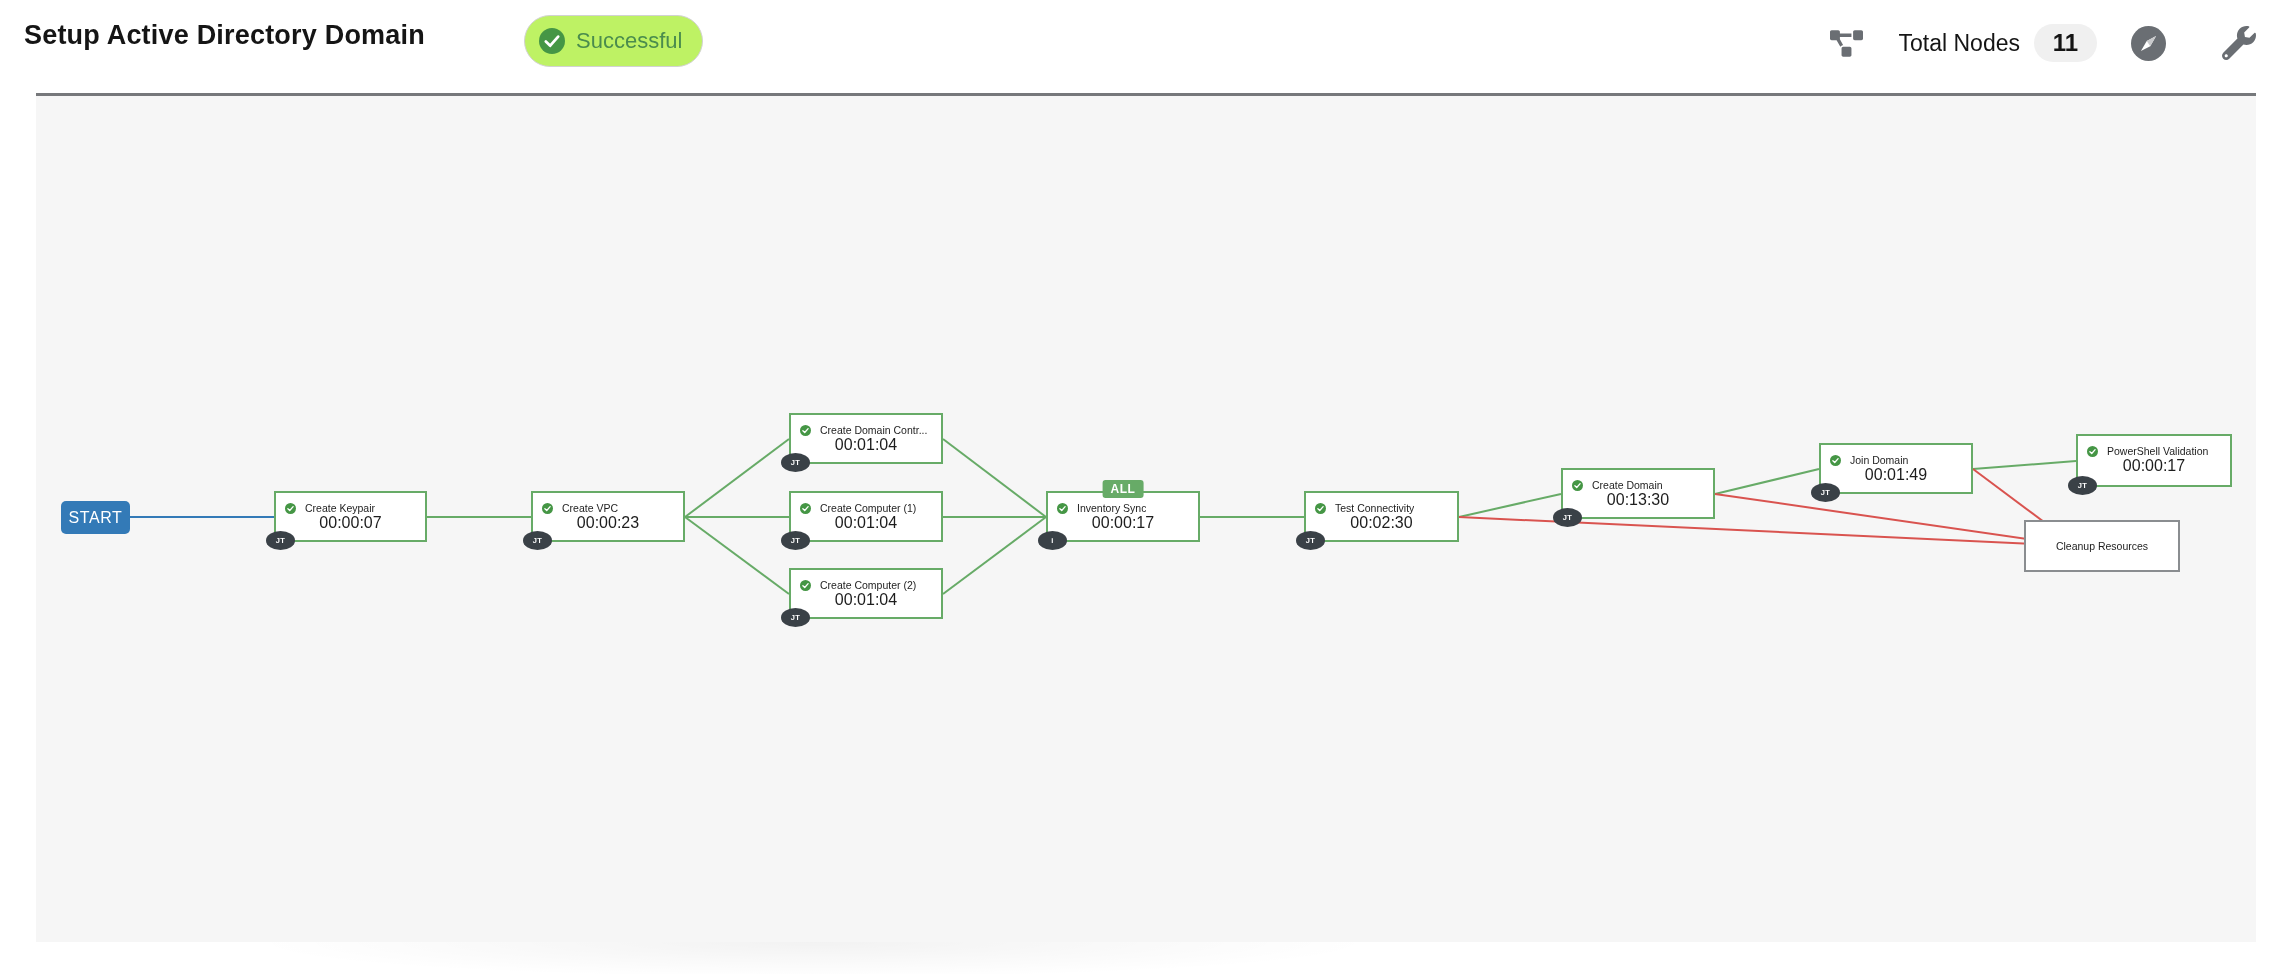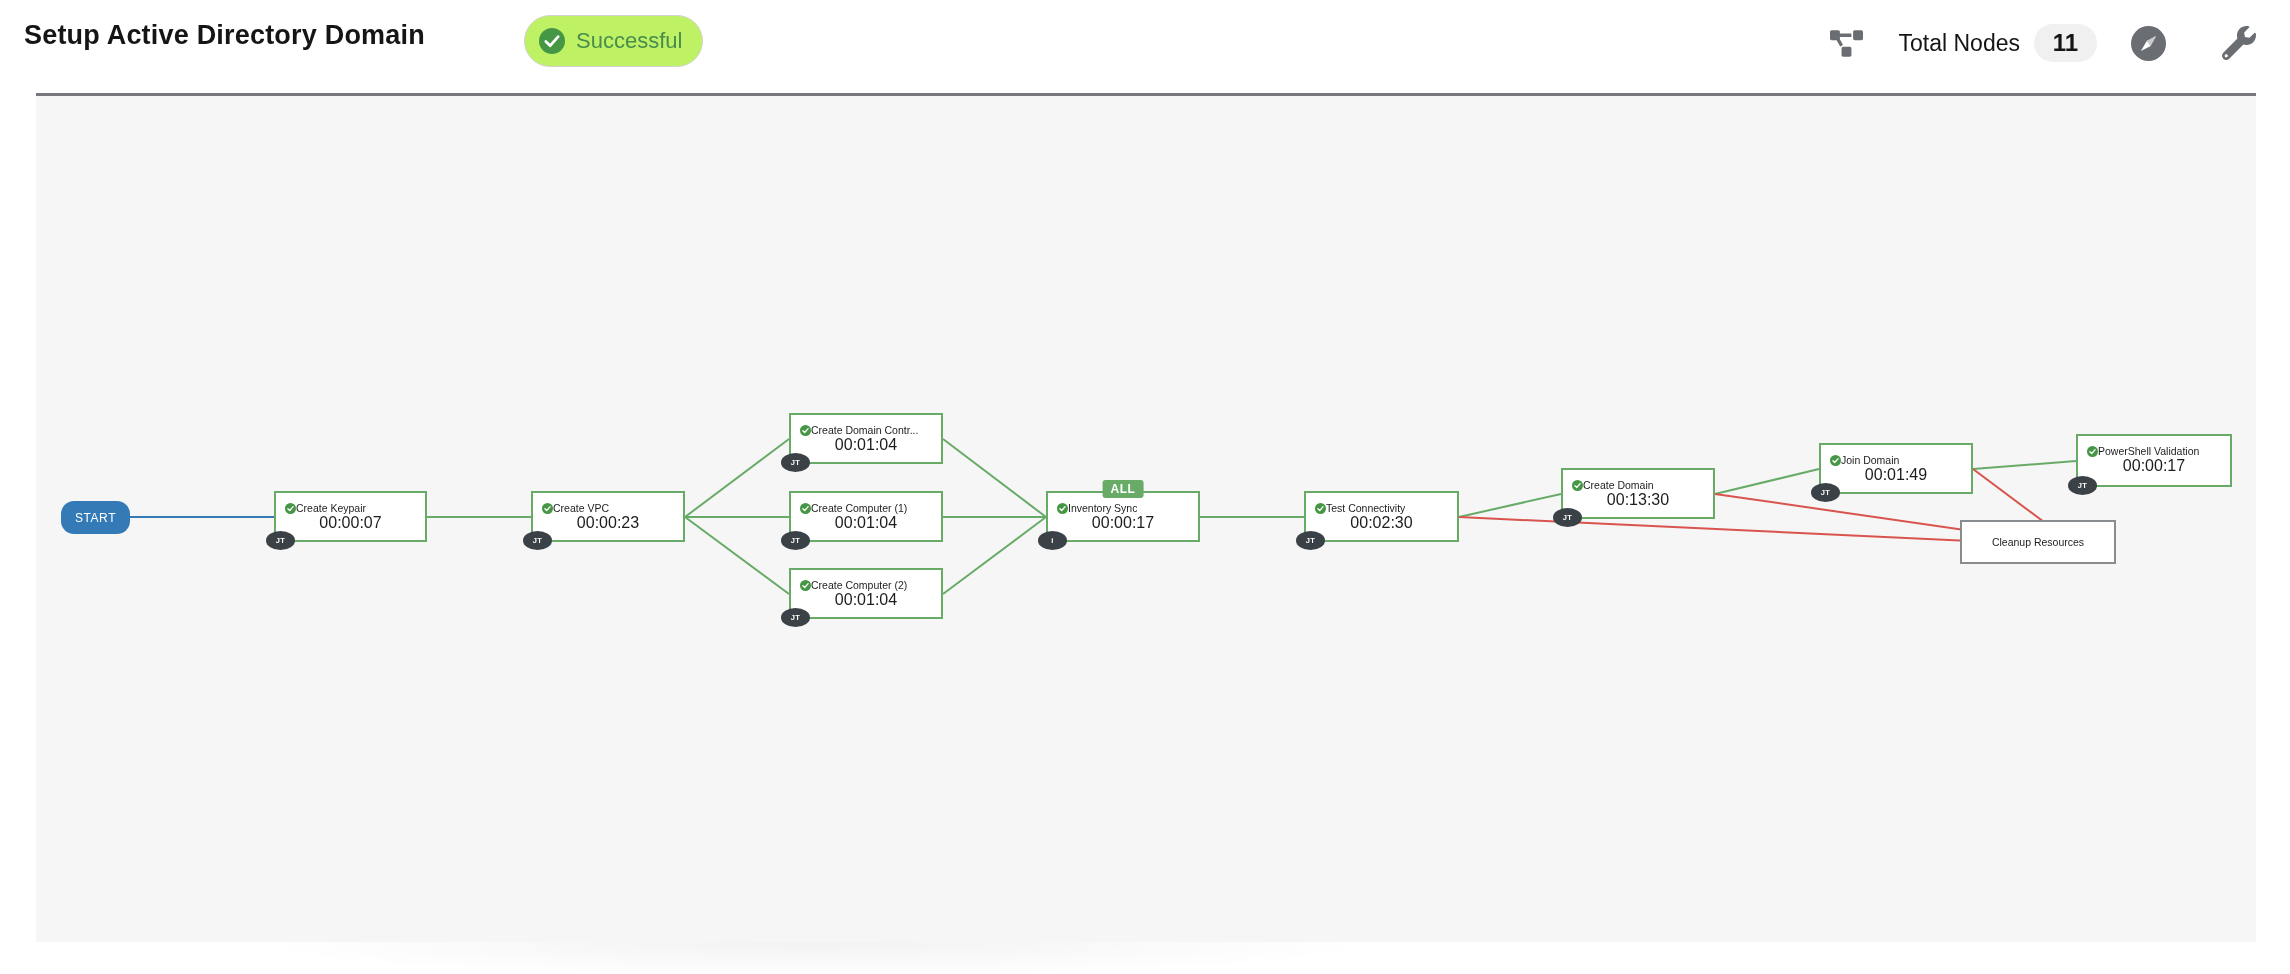--- a/index.html
+++ b/index.html
@@ -28,25 +28,25 @@
   
   .divider{position:absolute;left:36px;top:93px;width:2220px;height:3px;background:var(--divider)}
   .canvas{position:absolute;left:36px;top:96px;width:2220px;height:846px;background:var(--canvas-bg)}
   .links-layer{position:absolute;left:0;top:0;width:2220px;height:846px}
   .lgreen{stroke:var(--green);stroke-width:2}
   .lred{stroke:var(--red);stroke-width:2}
   .lblue{stroke:var(--blue);stroke-width:2}
 
   
   .start-node{position:absolute;left:25px;top:405px;width:69px;height:33px;background:var(--blue);
-    border-radius:13px;color:#fff;font-size:12px;letter-spacing:.6px;display:flex;
+    border-radius:5px;color:#fff;font-size:16px;letter-spacing:.6px;display:flex;
     align-items:center;justify-content:center;cursor:pointer}
   .wf-node{position:absolute;background:#fff;border:2px solid var(--green);cursor:pointer}
   .wf-node.plain{border:2px solid var(--gray-border)}
-  .row1{display:flex;align-items:center;padding:9px 8px 0 9px}
+  .row1{display:flex;align-items:center;gap:9px;padding:9px 8px 0 9px}
   .row1 .check{display:inline-flex;flex:0 0 auto}
   .nname{font-size:10.5px;color:#1d1d1d;white-space:nowrap;overflow:hidden}
   .ntime{font-size:16px;color:#1d1d1d;text-align:center;}
   .centerlbl{width:100%;height:100%;display:flex;align-items:center;justify-content:center;
     font-size:10.5px;color:#1d1d1d}
   .nbadge{position:absolute;left:-10px;bottom:-10px;width:29px;height:19px;border-radius:50%;
     background:var(--badge-dark);color:#fff;font-size:7.5px;font-weight:700;
     display:flex;align-items:center;justify-content:center;letter-spacing:.3px}
   .alltag{position:absolute;top:-13px;left:50%;transform:translateX(-50%);
     background:var(--green);color:#fff;font-size:12px;font-weight:700;letter-spacing:.5px;
@@ -249,19 +249,19 @@
             <circle cx="8" cy="8" r="8" fill="var(--green-dark)"></circle>
             <path d="M4.2 8.3 L6.9 10.9 L11.8 5.3" stroke="#fff" stroke-width="1.9" fill="none" stroke-linecap="round" stroke-linejoin="round"></path>
           </svg>
         </span>
       <span class="nname">PowerShell Validation</span>
       </div>
     <div class="ntime">00:00:17</div>
     <span class="nbadge">JT</span>
   </div>
 
-  <div class="wf-node plain" style="left:1924px;top:424px;width:156px;height:44px">
+  <div class="wf-node plain" style="left:1988px;top:424px;width:156px;height:52px">
     <div class="centerlbl">Cleanup Resources</div>
   </div>
 
 </div>
 
 <div class="bottom-shadow"></div>
 
 </body></html>

